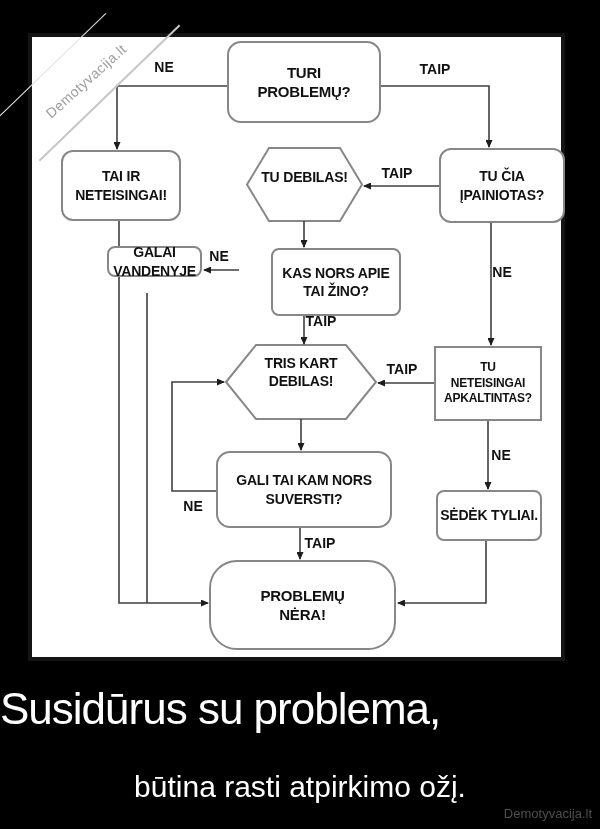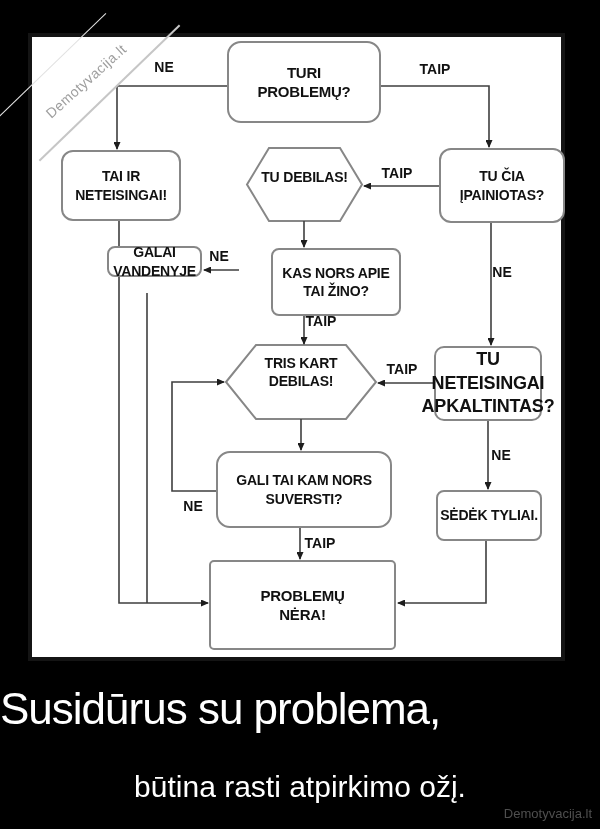--- a/index.html
+++ b/index.html
@@ -98,30 +98,30 @@
 
     <div class="node" style="left:75px;top:209px;width:95px;height:31px;border-radius:8px;"><span>GALAI
 VANDENYJE</span></div>
 
     <div class="node" style="left:207px;top:211px;width:130px;height:68px;border-radius:8px;margin-left:32px;"><span>KAS NORS APIE
 TAI ŽINO?</span></div>
 
     <div class="node hexlabel" style="left:194px;top:308px;width:150px;height:54px;"><span>TRIS KART
 DEBILAS!</span></div>
 
-    <div class="node" style="left:402px;top:309px;width:108px;height:75px;border-radius:10px;font-size:18px;"><span>TU
+    <div class="node" style="left:402px;top:309px;width:108px;height:75px;border-radius:0;font-size:12px;"><span>TU
 NETEISINGAI
 APKALTINTAS?</span></div>
 
     <div class="node" style="left:184px;top:414px;width:176px;height:77px;border-radius:14px;"><span>GALI TAI KAM NORS
 SUVERSTI?</span></div>
 
     <div class="node" style="left:404px;top:453px;width:106px;height:51px;border-radius:8px;"><span>SĖDĖK TYLIAI.</span></div>
 
-    <div class="node" style="left:177px;top:523px;width:187px;height:90px;border-radius:5px;font-size:15px;"><span>PROBLEMŲ
+    <div class="node" style="left:177px;top:523px;width:187px;height:90px;border-radius:28px;font-size:15px;"><span>PROBLEMŲ
 NĖRA!</span></div>
 
     <div class="edge-label" style="left:110px;top:22px;">NE</div>
     <div class="edge-label" style="left:381px;top:24px;">TAIP</div>
     <div class="edge-label" style="left:343px;top:128px;">TAIP</div>
     <div class="edge-label" style="left:165px;top:211px;">NE</div>
     <div class="edge-label" style="left:448px;top:227px;">NE</div>
     <div class="edge-label" style="left:267px;top:276px;">TAIP</div>
     <div class="edge-label" style="left:348px;top:324px;">TAIP</div>
     <div class="edge-label" style="left:447px;top:410px;">NE</div>

